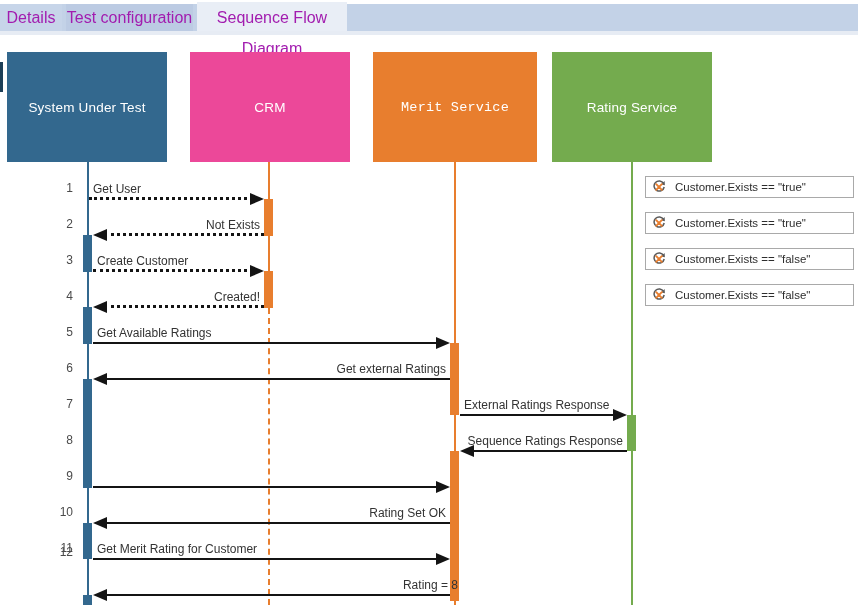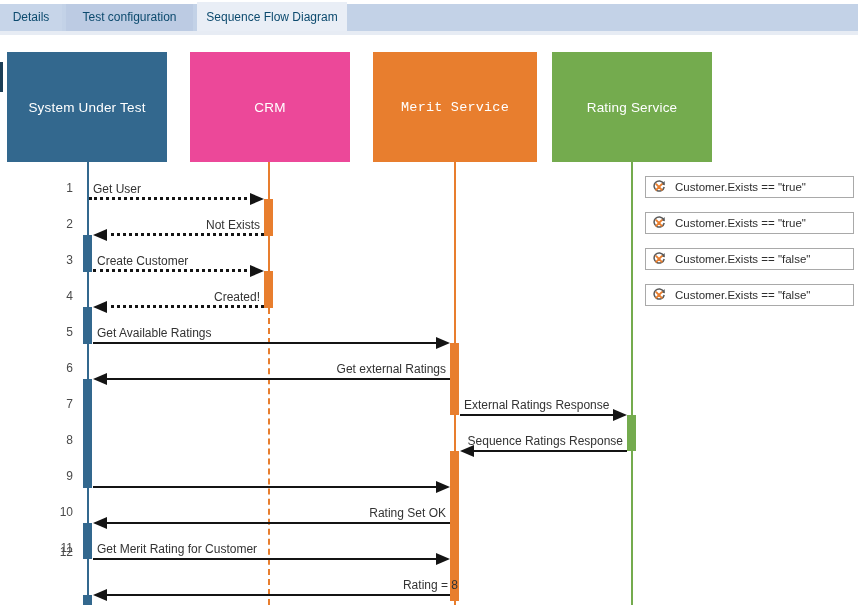--- a/index.html
+++ b/index.html
@@ -2,21 +2,21 @@
 <html><head>
 <meta charset="utf-8">
 <style>
   html,body{margin:0;padding:0;background:#ffffff;}
   #app{position:relative;width:858px;height:605px;overflow:hidden;background:#ffffff;
        font-family:"Liberation Sans", sans-serif;}
 
   
   #tabbar{position:absolute;left:0;top:4px;width:858px;height:27px;background:#c3d2e7;}
   .tab{position:absolute;top:0;height:27px;line-height:27px;text-align:center;
-       font-size:12px;color:#0c4a6e;cursor:default;}
+       font-size:16px;color:#a21caf;cursor:default;}
   .tab-0{left:0;width:62px;background:#c7d5e9;}
   .tab-1{left:66px;width:127px;background:#bccbe3;}
   .tab-2{left:197px;width:150px;background:#e9eef6;top:-2px;height:31px;line-height:31px;}
   #understrip{position:absolute;left:0;top:31px;width:858px;height:4px;background:#e7ecf4;}
   #edge-sliver{position:absolute;left:0;top:62px;width:3px;height:30px;background:#1d3f57;}
 
   
   #diagram{position:absolute;left:0;top:0;width:858px;height:605px;}
   .actor-box{position:absolute;display:flex;align-items:center;justify-content:center;
              color:#ffffff;font-size:13.5px;letter-spacing:.2px;}

